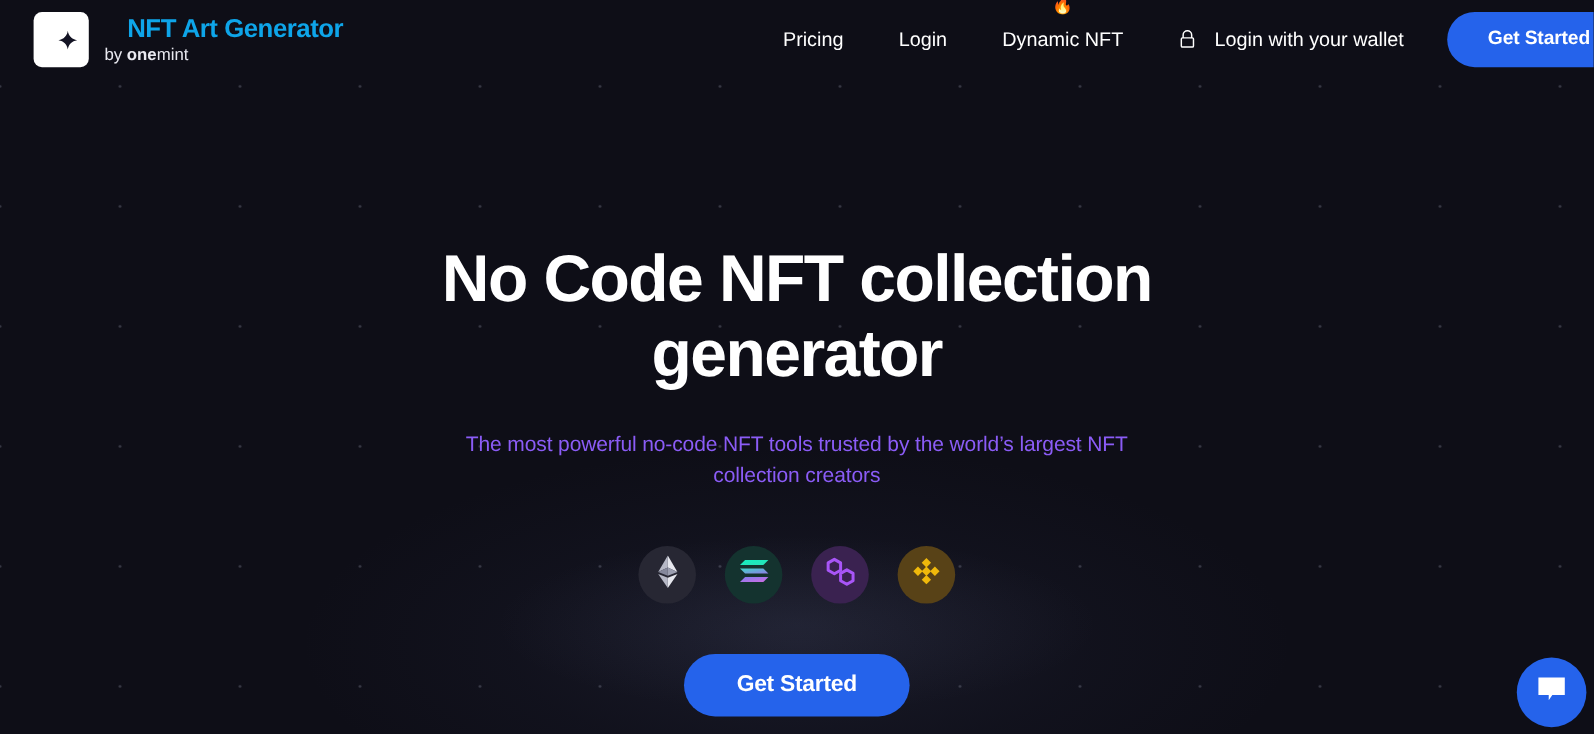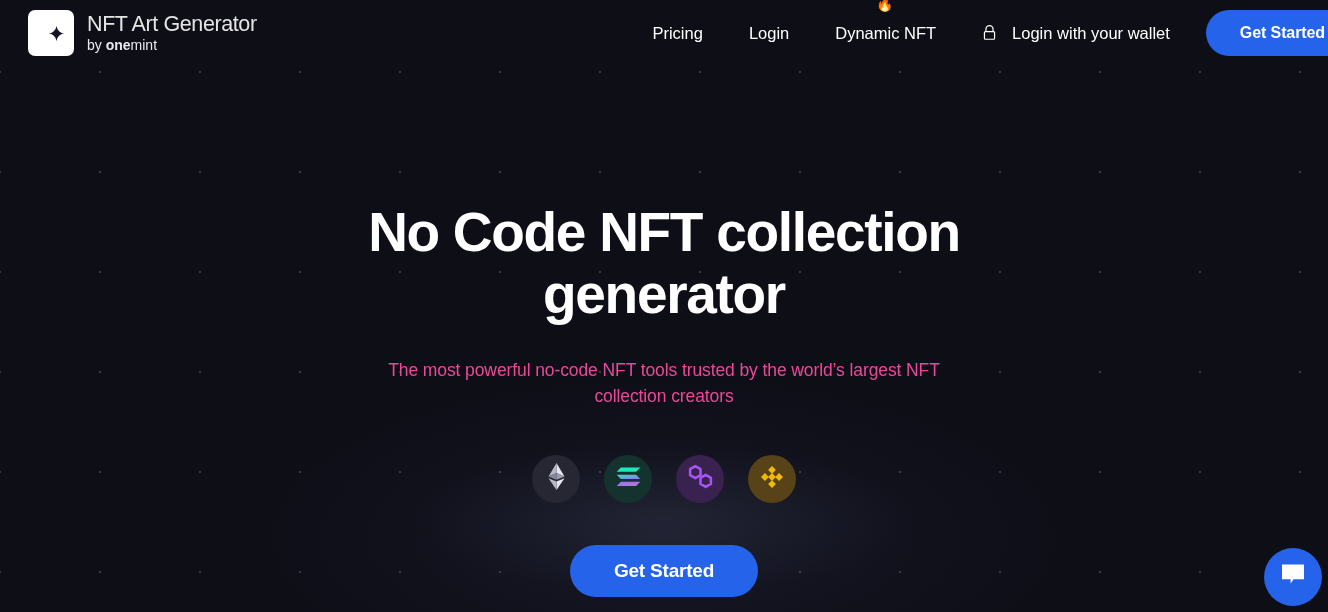--- a/index.html
+++ b/index.html
@@ -78,24 +78,25 @@
     border-radius: 7px;
     display: flex;
     align-items: center;
     justify-content: center;
     padding-left: 11px;
     flex: none;
   }
   .brand-text { display: flex; flex-direction: column; justify-content: center; }
   .brand-title {
     font-size: 21.5px;
-    font-weight: 400;
+    font-weight: 700;
     letter-spacing: -0.4px;
     line-height: 1.12;
-    color: #e5e5e5;
+    color: #0ea5e9;
+    margin-left: 19px;
   }
   .brand-sub {
     font-size: 14px;
     line-height: 1.15;
     color: #e9e9f0;
     margin-top: 1px;
   }
   .brand-sub b { font-weight: 700; }
 
   .nav {
@@ -159,21 +160,21 @@
     letter-spacing: -1.3px;
     color: #ffffff;
     max-width: 620px;
     margin: 0 auto;
   }
   .hero-sub {
     margin: 33px auto 0;
     max-width: 620px;
     font-size: 17.5px;
     line-height: 1.45;
-    color: #ec4899;
+    color: #8b5cf6;
     letter-spacing: -0.1px;
   }
 
   
   .chains {
     margin-top: 46px;
     display: flex;
     justify-content: center;
     align-items: center;
     gap: 24px;

